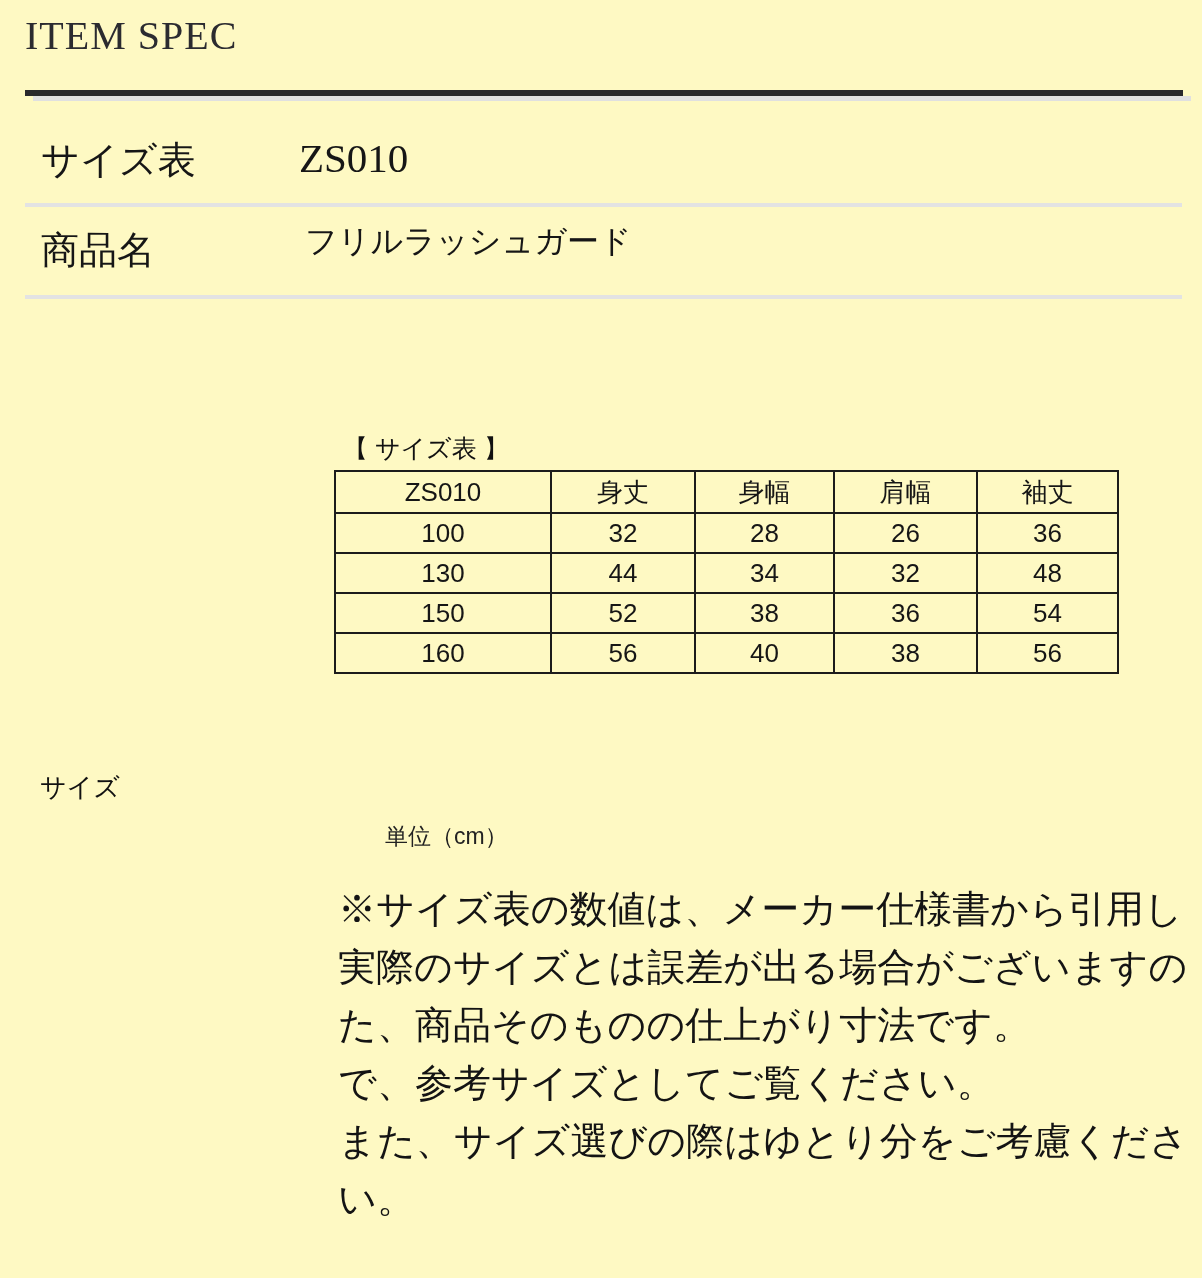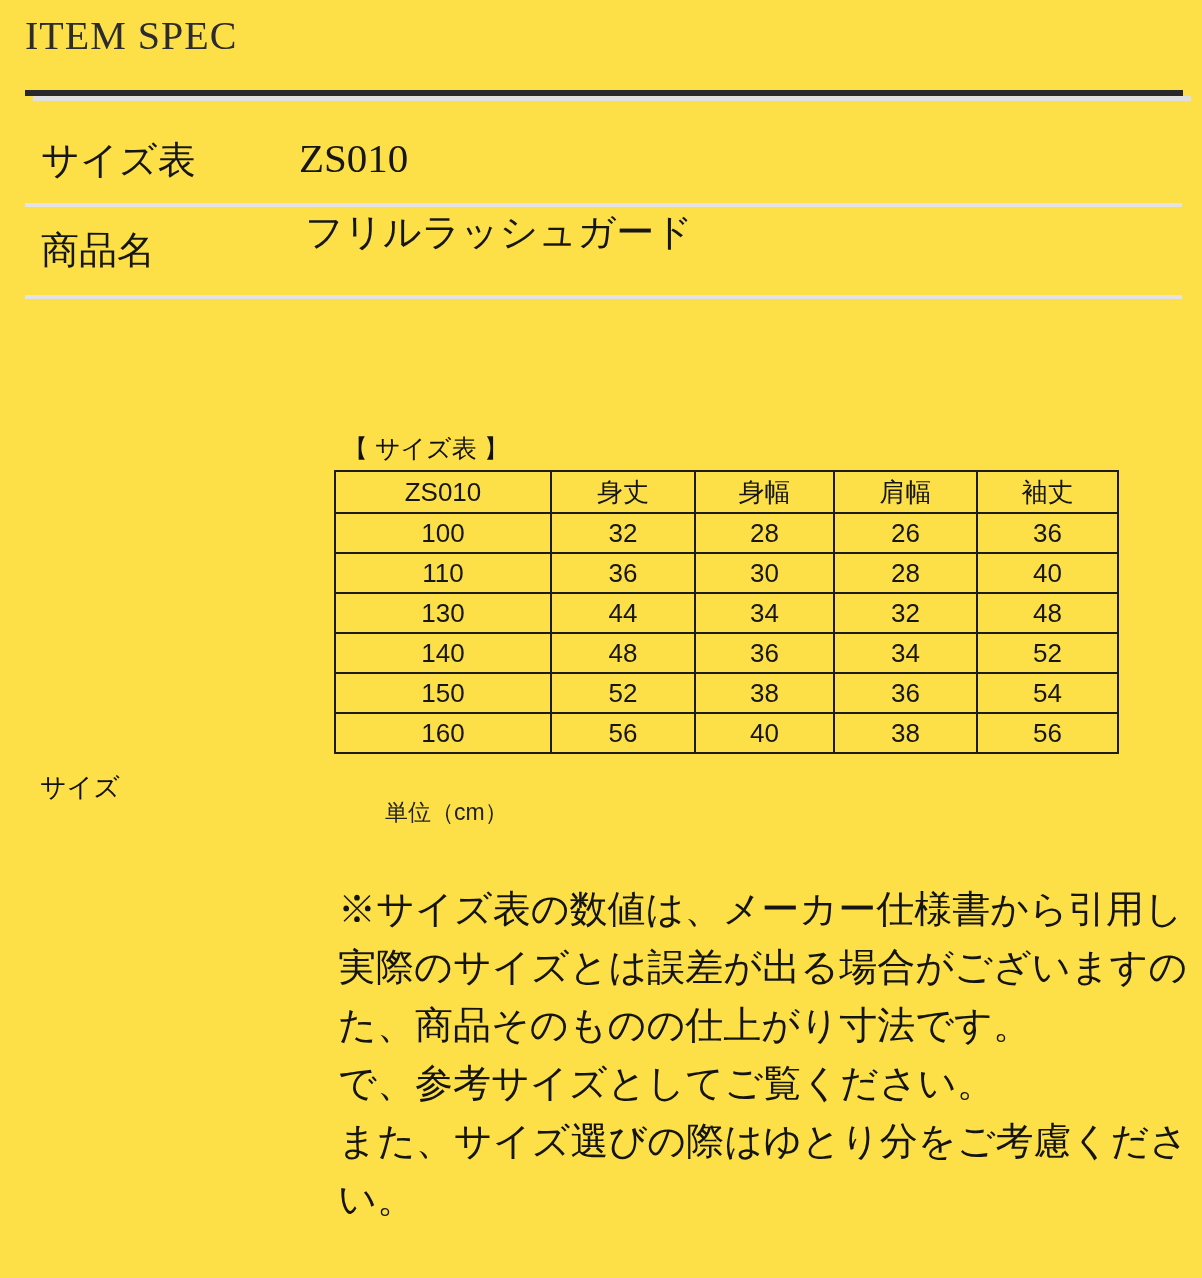--- a/index.html
+++ b/index.html
@@ -4,21 +4,21 @@
 <style>
   html, body {
     margin: 0;
     padding: 0;
     background: #ffffff;
   }
   .page {
     position: relative;
     width: 1202px;
     height: 1278px;
-    background: #fde047;
+    background: #fef9c3;
     overflow: hidden;
     font-family: "Liberation Serif", "DejaVu Serif", serif;
     color: #1a1a1a;
   }
   .page-title {
     position: absolute;
     left: 25px;
     top: 16px;
     margin: 0;
     font-size: 40px;
@@ -91,21 +91,21 @@
     text-align: center;
     vertical-align: middle;
     padding: 0;
     font-weight: 400;
   }
   table.size-table th { height: 40px; }
   table.size-table td { height: 38px; }
   .unit-label {
     position: absolute;
     left: 385px;
-    top: 801px;
+    top: 825px;
     font-size: 23px;
     line-height: 23px;
     color: #222222;
     font-family: "Liberation Sans", "DejaVu Sans", sans-serif;
   }
   .size-section-label {
     position: absolute;
     left: 40px;
     top: 768px;
     font-size: 26px;
@@ -137,21 +137,21 @@
 
   <div class="title-rule-shadow"></div>
   <div class="title-rule"></div>
 
   <span class="spec-label" style="top:141px">サイズ表</span>
   <span class="spec-value" style="top:138px">ZS010</span>
 
   <div class="row-divider" style="top:203px"></div>
 
   <span class="spec-label" style="top:231px">商品名</span>
-  <span class="spec-value" style="top:213px;font-size:38px;line-height:38px;left:305px">フリルラッシュガード</span>
+  <span class="spec-value" style="top:222px;font-size:32px;line-height:38px;left:305px">フリルラッシュガード</span>
 
   <div class="row-divider" style="top:295px"></div>
 
   <div class="size-table-title">【 サイズ表 】</div>
 
   <table class="size-table">
     <colgroup>
       <col style="width:216px">
       <col style="width:144px">
       <col style="width:139px">
@@ -169,39 +169,25 @@
     </thead>
     <tbody id="size-table-body">
         <tr>
           <td>100</td>
           <td>32</td>
           <td>28</td>
           <td>26</td>
           <td>36</td>
         </tr>
         <tr>
-          <td>110</td>
-          <td>36</td>
-          <td>30</td>
-          <td>28</td>
-          <td>40</td>
-        </tr>
-        <tr>
           <td>130</td>
           <td>44</td>
           <td>34</td>
           <td>32</td>
           <td>48</td>
-        </tr>
-        <tr>
-          <td>140</td>
-          <td>48</td>
-          <td>36</td>
-          <td>34</td>
-          <td>52</td>
         </tr>
         <tr>
           <td>150</td>
           <td>52</td>
           <td>38</td>
           <td>36</td>
           <td>54</td>
         </tr>
         <tr>
           <td>160</td>

